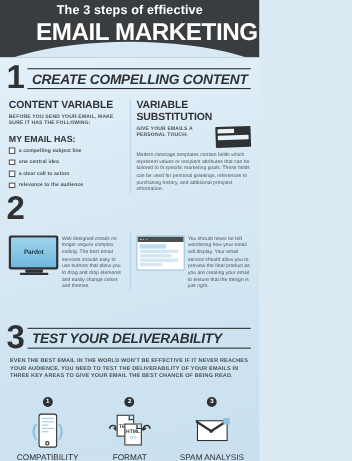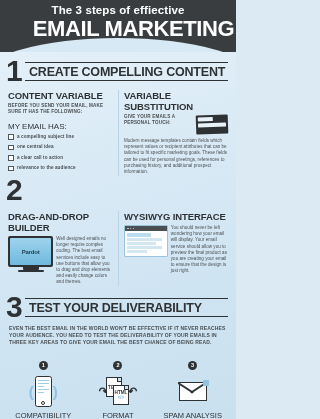--- a/index.html
+++ b/index.html
@@ -40,40 +40,41 @@
     font-size:30px; font-weight:bold; color:#2f3234; line-height:30px;
     font-family:"Liberation Sans", sans-serif;
   }
   .step-title-box {
     margin-left:19px; border-top:1.4px solid #2f3234; border-bottom:1.4px solid #2f3234;
     height:19px; display:flex; align-items:center;
   }
   .step-title {
     font-size:12.5px; font-weight:bold; color:#2f3234; letter-spacing:-.2px;
     padding-left:4px;
+    font-style:italic;
   }
 
   
   .cols { display:flex; padding:0 8px 0 8px; margin-top:6px; }
   .col { width:50%; }
   .col.left { padding-right:5px; }
   .col.right { padding-left:5px; border-left:1px solid #b9d4e6; }
   .sub-title {
     font-size:9.5px; font-weight:bold; color:#2f3234; letter-spacing:-.1px;
     margin-bottom:2px;
   }
   .lead {
     font-size:4.6px; font-weight:bold; color:#4a4f52; line-height:6.4px;
     letter-spacing:.15px; text-transform:uppercase;
   }
   .body-text {
     font-size:4.5px; color:#4a4f52; line-height:6.2px; letter-spacing:.05px;
   }
   .my-email {
-    font-size:8px; font-weight:normal; color:#2f3234; margin-top:6px; margin-bottom:3px;
+    font-size:8px; font-weight:bold; color:#2f3234; margin-top:6px; margin-bottom:3px;
   }
   .check-item { display:flex; align-items:flex-start; margin-bottom:4.5px; }
   .check-box {
     width:5.5px; height:5.5px; border:1px solid #53585b; background:#fff;
     flex:0 0 auto; margin-right:3.5px; margin-top:.5px;
   }
   .check-label {
     font-size:4.6px; font-weight:bold; color:#4a4f52; line-height:6px; letter-spacing:.1px;
   }
 
@@ -229,37 +230,35 @@
     </div>
   </div>
 
   <div class="step" style="top:181px;">
     <div class="step-head">
       <div class="step-num">2</div>
     </div>
 
     <div class="cols" style="margin-top:8px;">
       <div class="col left">
-        <div class="sub-title">DRAG-AND-DROP BUILDER</div>
         <div style="display:flex; margin-top:3px;">
           <div class="monitor-wrap">
             <div class="monitor">
               <div class="monitor-screen">
                 <div class="pardot-logo">Pardot</div>
               </div>
             </div>
             <div class="monitor-stand"></div>
             <div class="monitor-base"></div>
           </div>
           <div class="body-text" style="flex:1;">Well designed emails no longer require complex coding. The best email services include easy to use buttons that allow you to drag and drop elements and easily change colors and themes.</div>
         </div>
       </div>
 
       <div class="col right">
-        <div class="sub-title">WYSIWYG INTERFACE</div>
         <div style="display:flex; margin-top:3px;">
           <div style="width:45%; flex:0 0 auto; padding-right:3px;">
             <div class="browser">
               <div class="browser-bar">
                 <div class="dot"></div>
                   <div class="dot"></div>
                   <div class="dot"></div>
               </div>
               <div class="browser-tab"></div>
               <div class="browser-line w85"></div>

